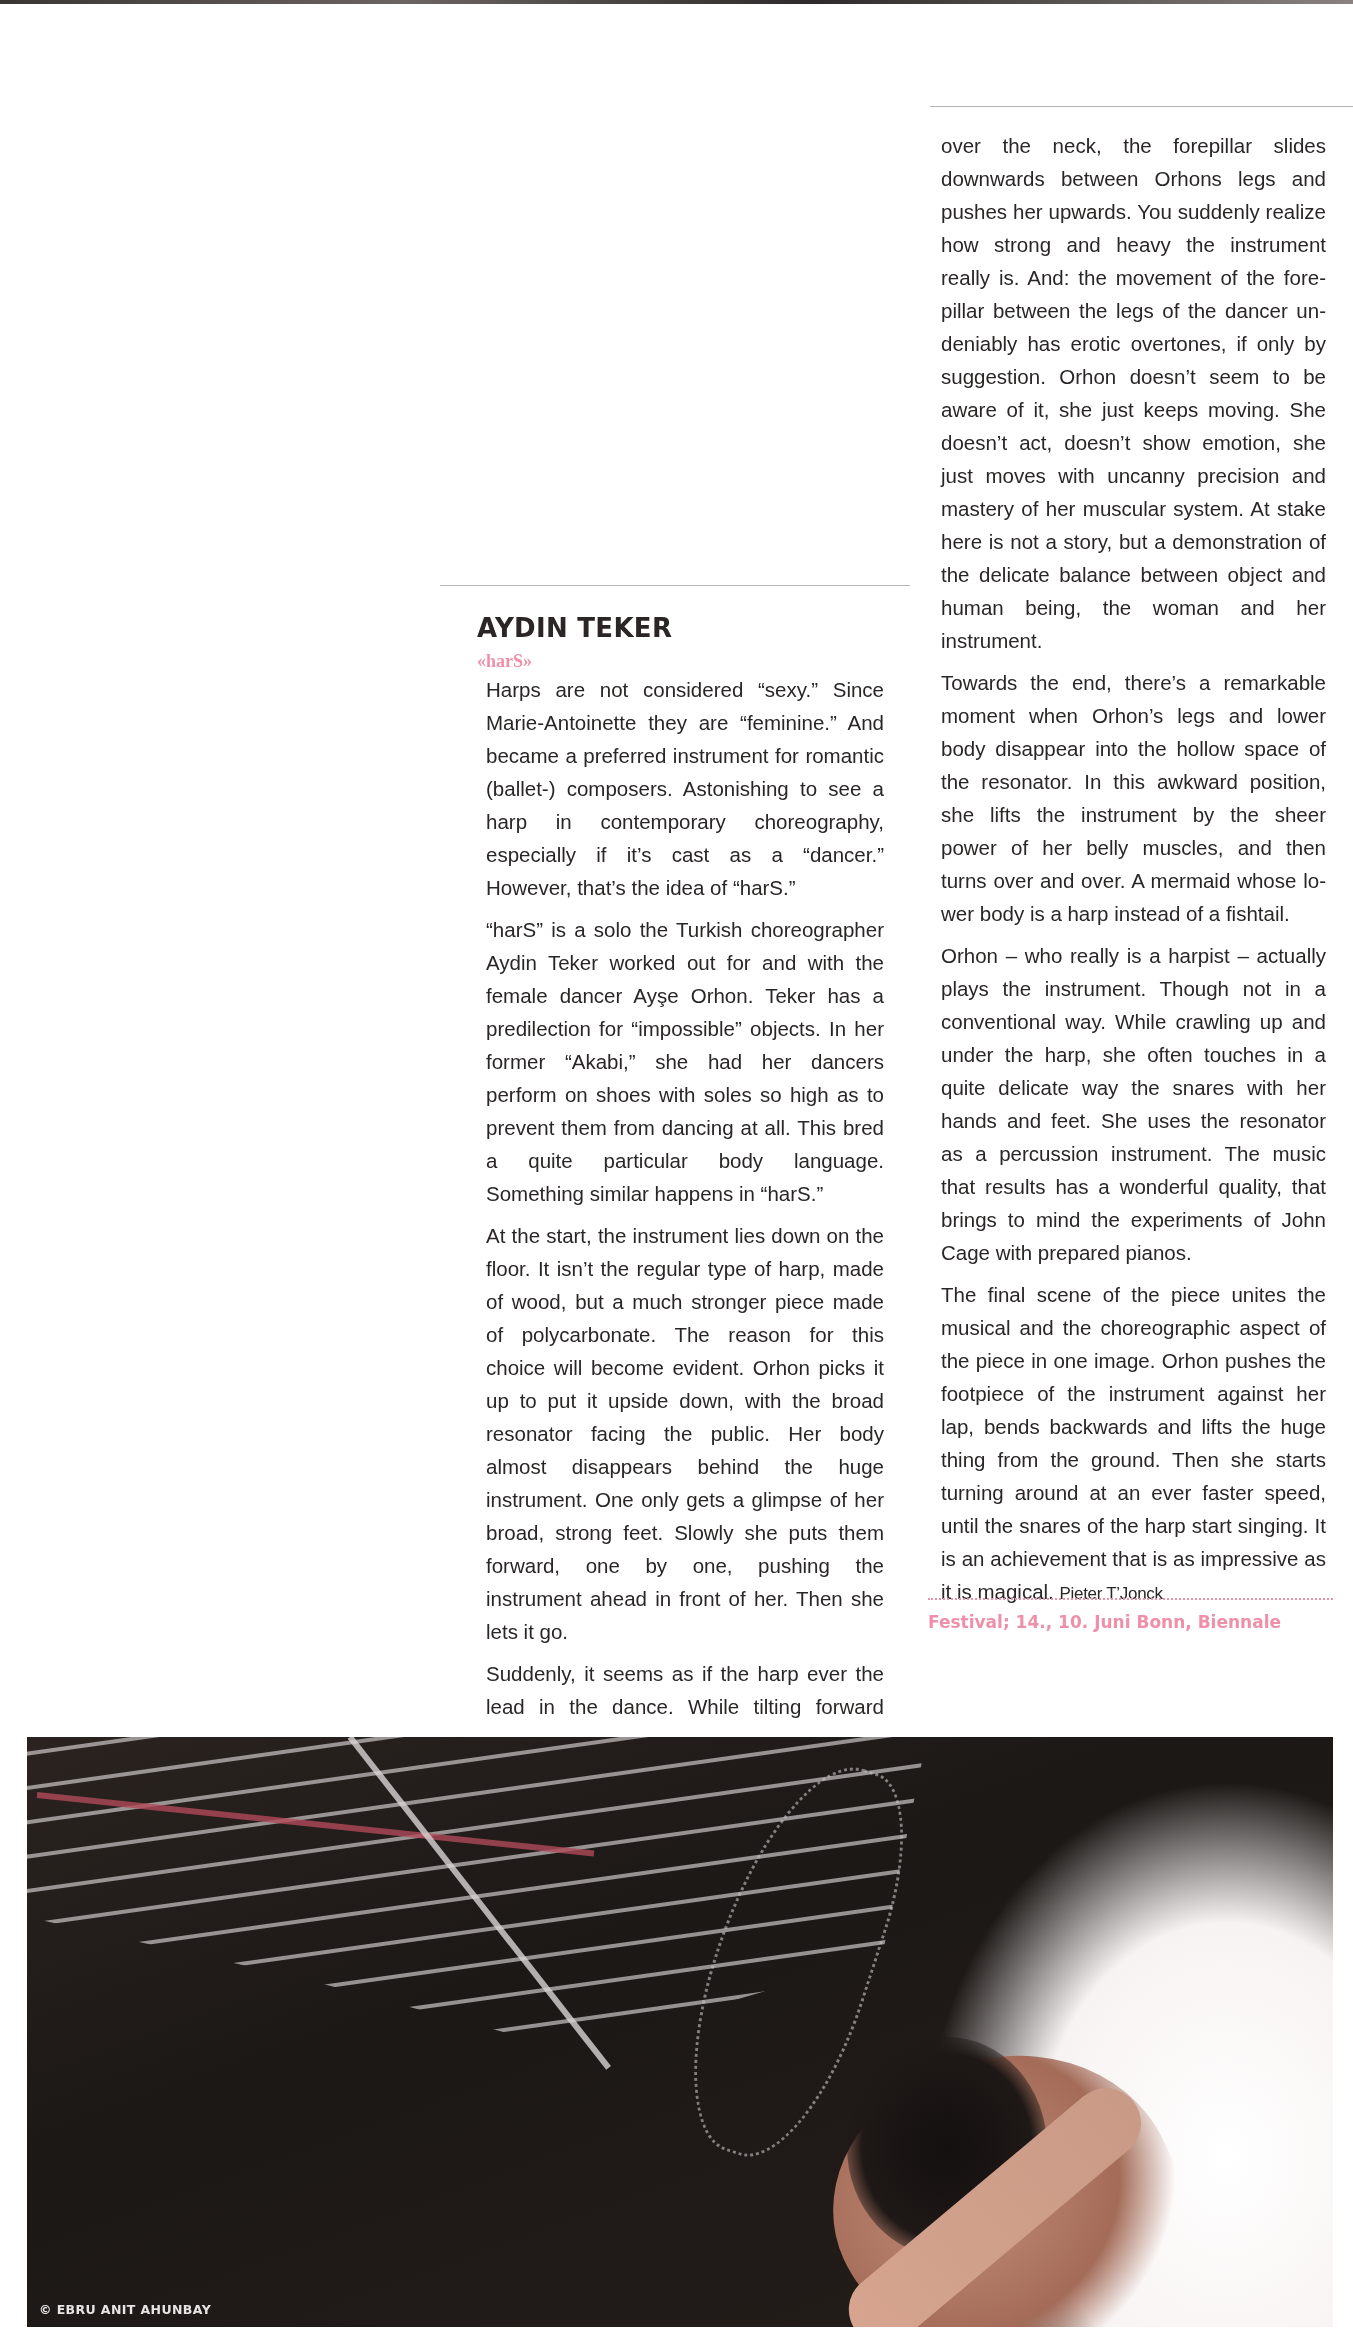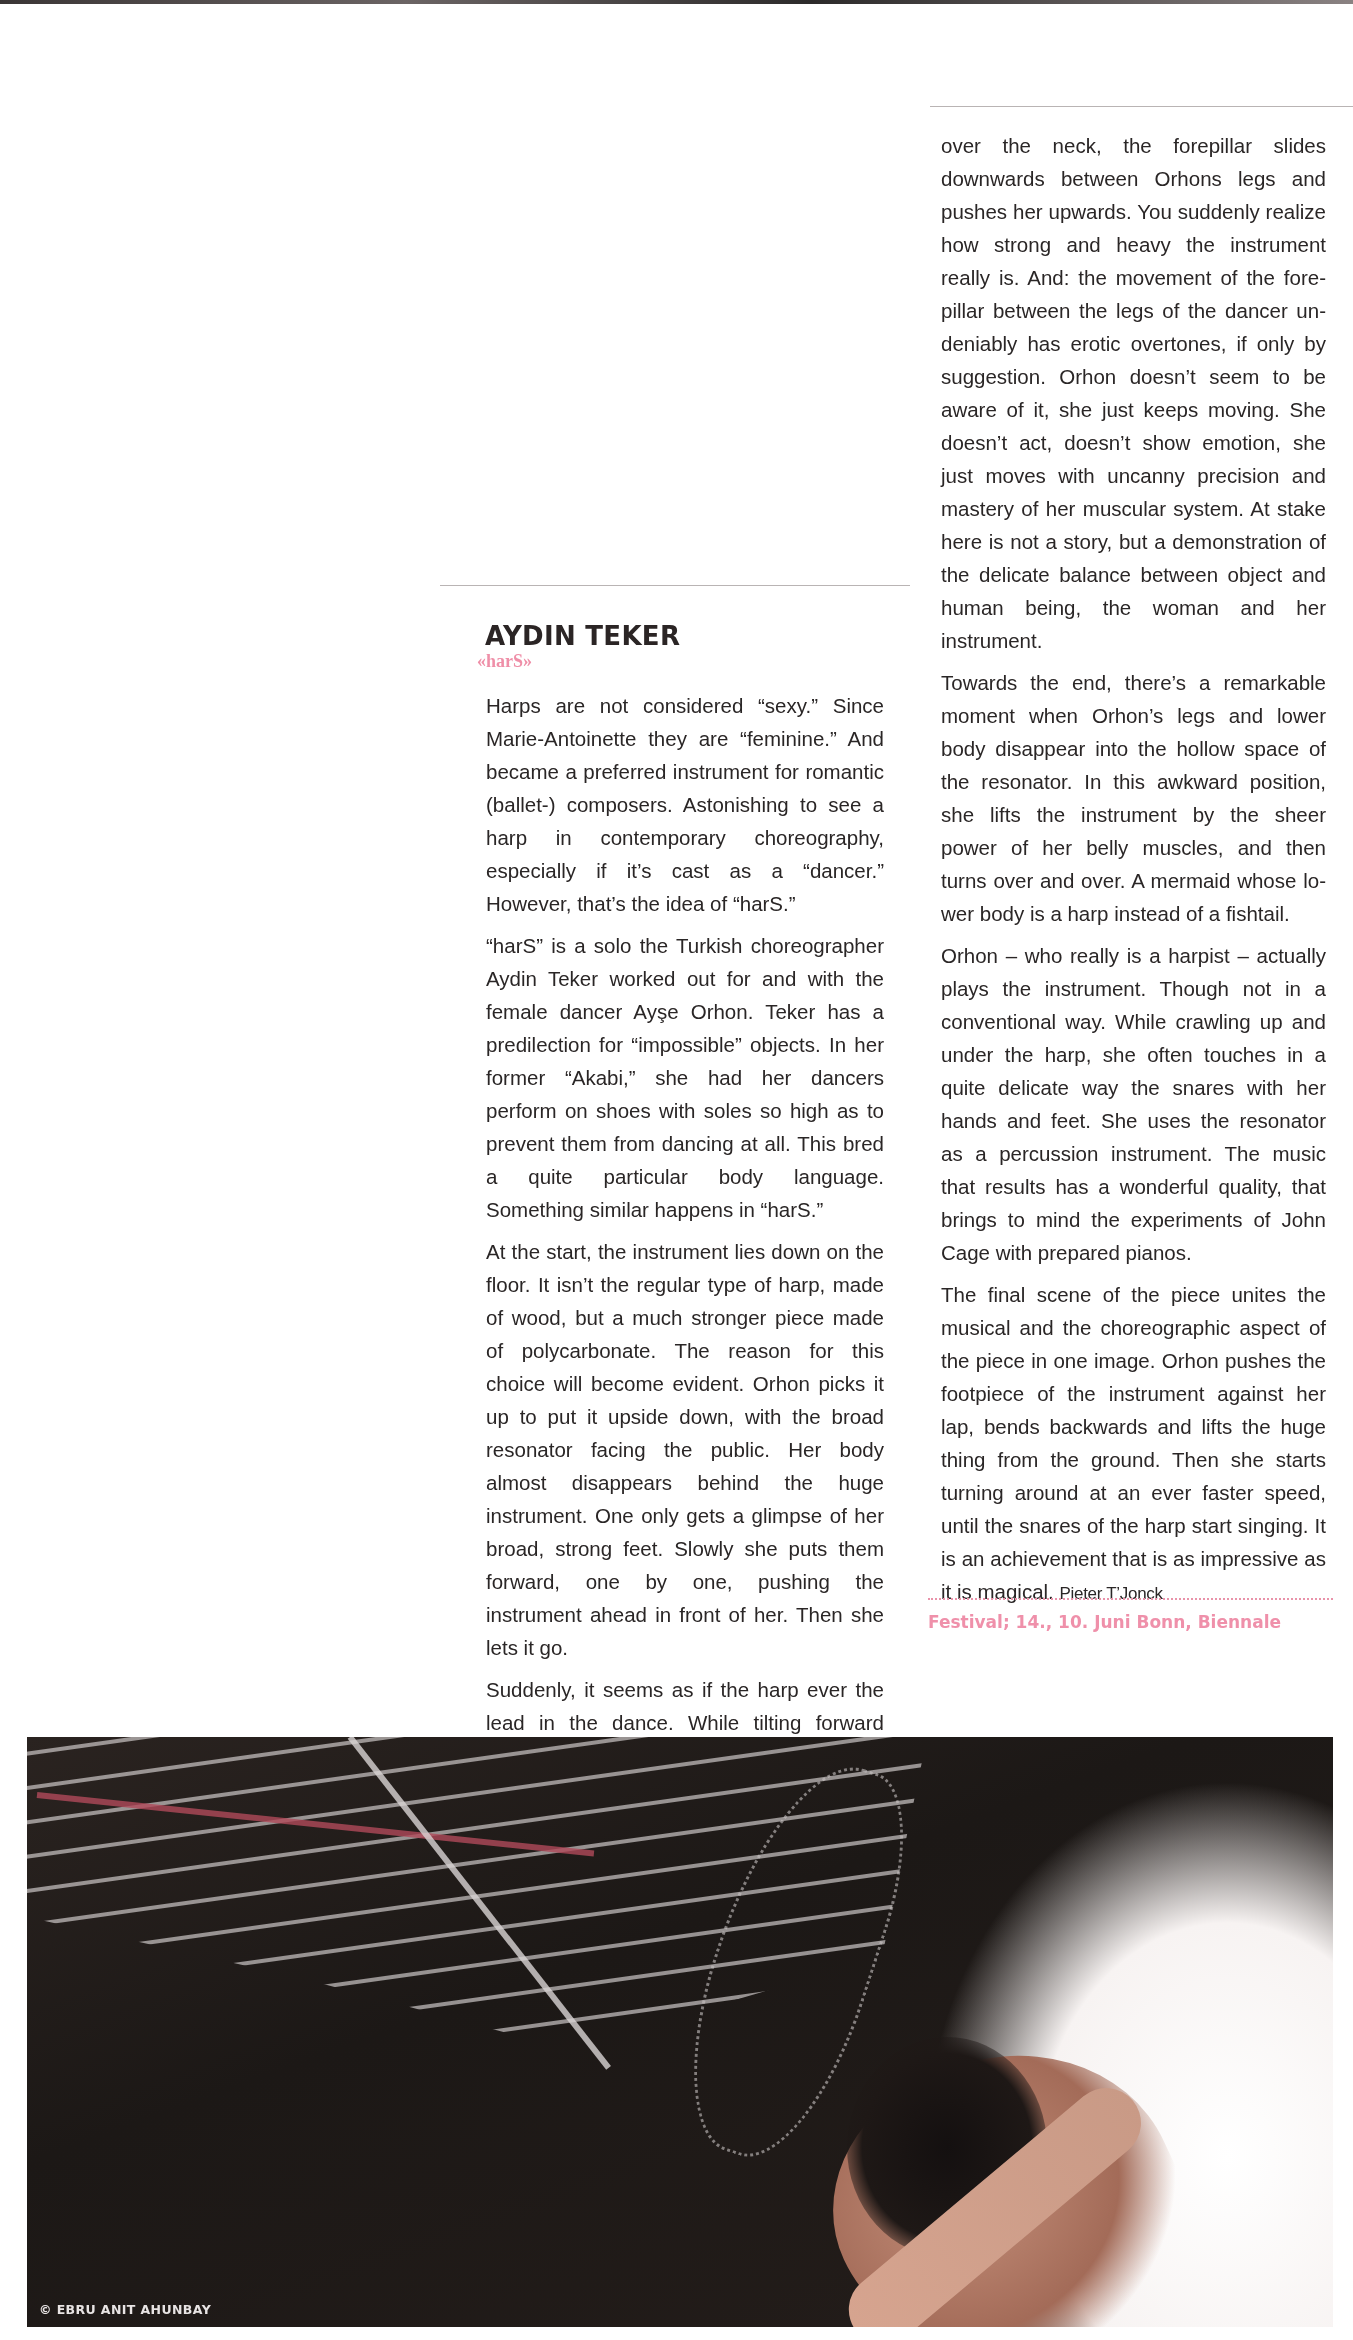--- a/index.html
+++ b/index.html
@@ -16,27 +16,27 @@
   .rule {
     position: absolute; height: 1px; background: #b9b4b4;
   }
   .col {
     position: absolute;
     font-size: 20.5px; line-height: 33px;
     text-align: justify;
     hyphens: manual;
   }
   .col p { margin: 9px; }
-  .col-left { left: 477px; top: 680px; width: 416px; }
+  .col-left { left: 477px; top: 664px; width: 416px; }
   .col-right { left: 932px; top: 120px; width: 403px; }
   .heading {
     position: absolute; left: 477px; top: 613px;
     font-family: "DejaVu Sans", sans-serif; font-weight: bold;
     font-size: 26px; letter-spacing: 0.3px; color: #2b2525;
-    margin: 8px;
+    margin: 0;
   }
   .subtitle {
     position: absolute; left: 477px; top: 651px;
     font-family: Liberation Serif, serif; font-weight: bold;
     font-size: 18px; color: #ef8fa8;
   }
   .byline { font-size: 17px; letter-spacing: -0.3px; }
   .info-box {
     position: absolute; left: 928px; top: 1598px; width: 405px;
     border-top: 2px dotted #e993aa;

